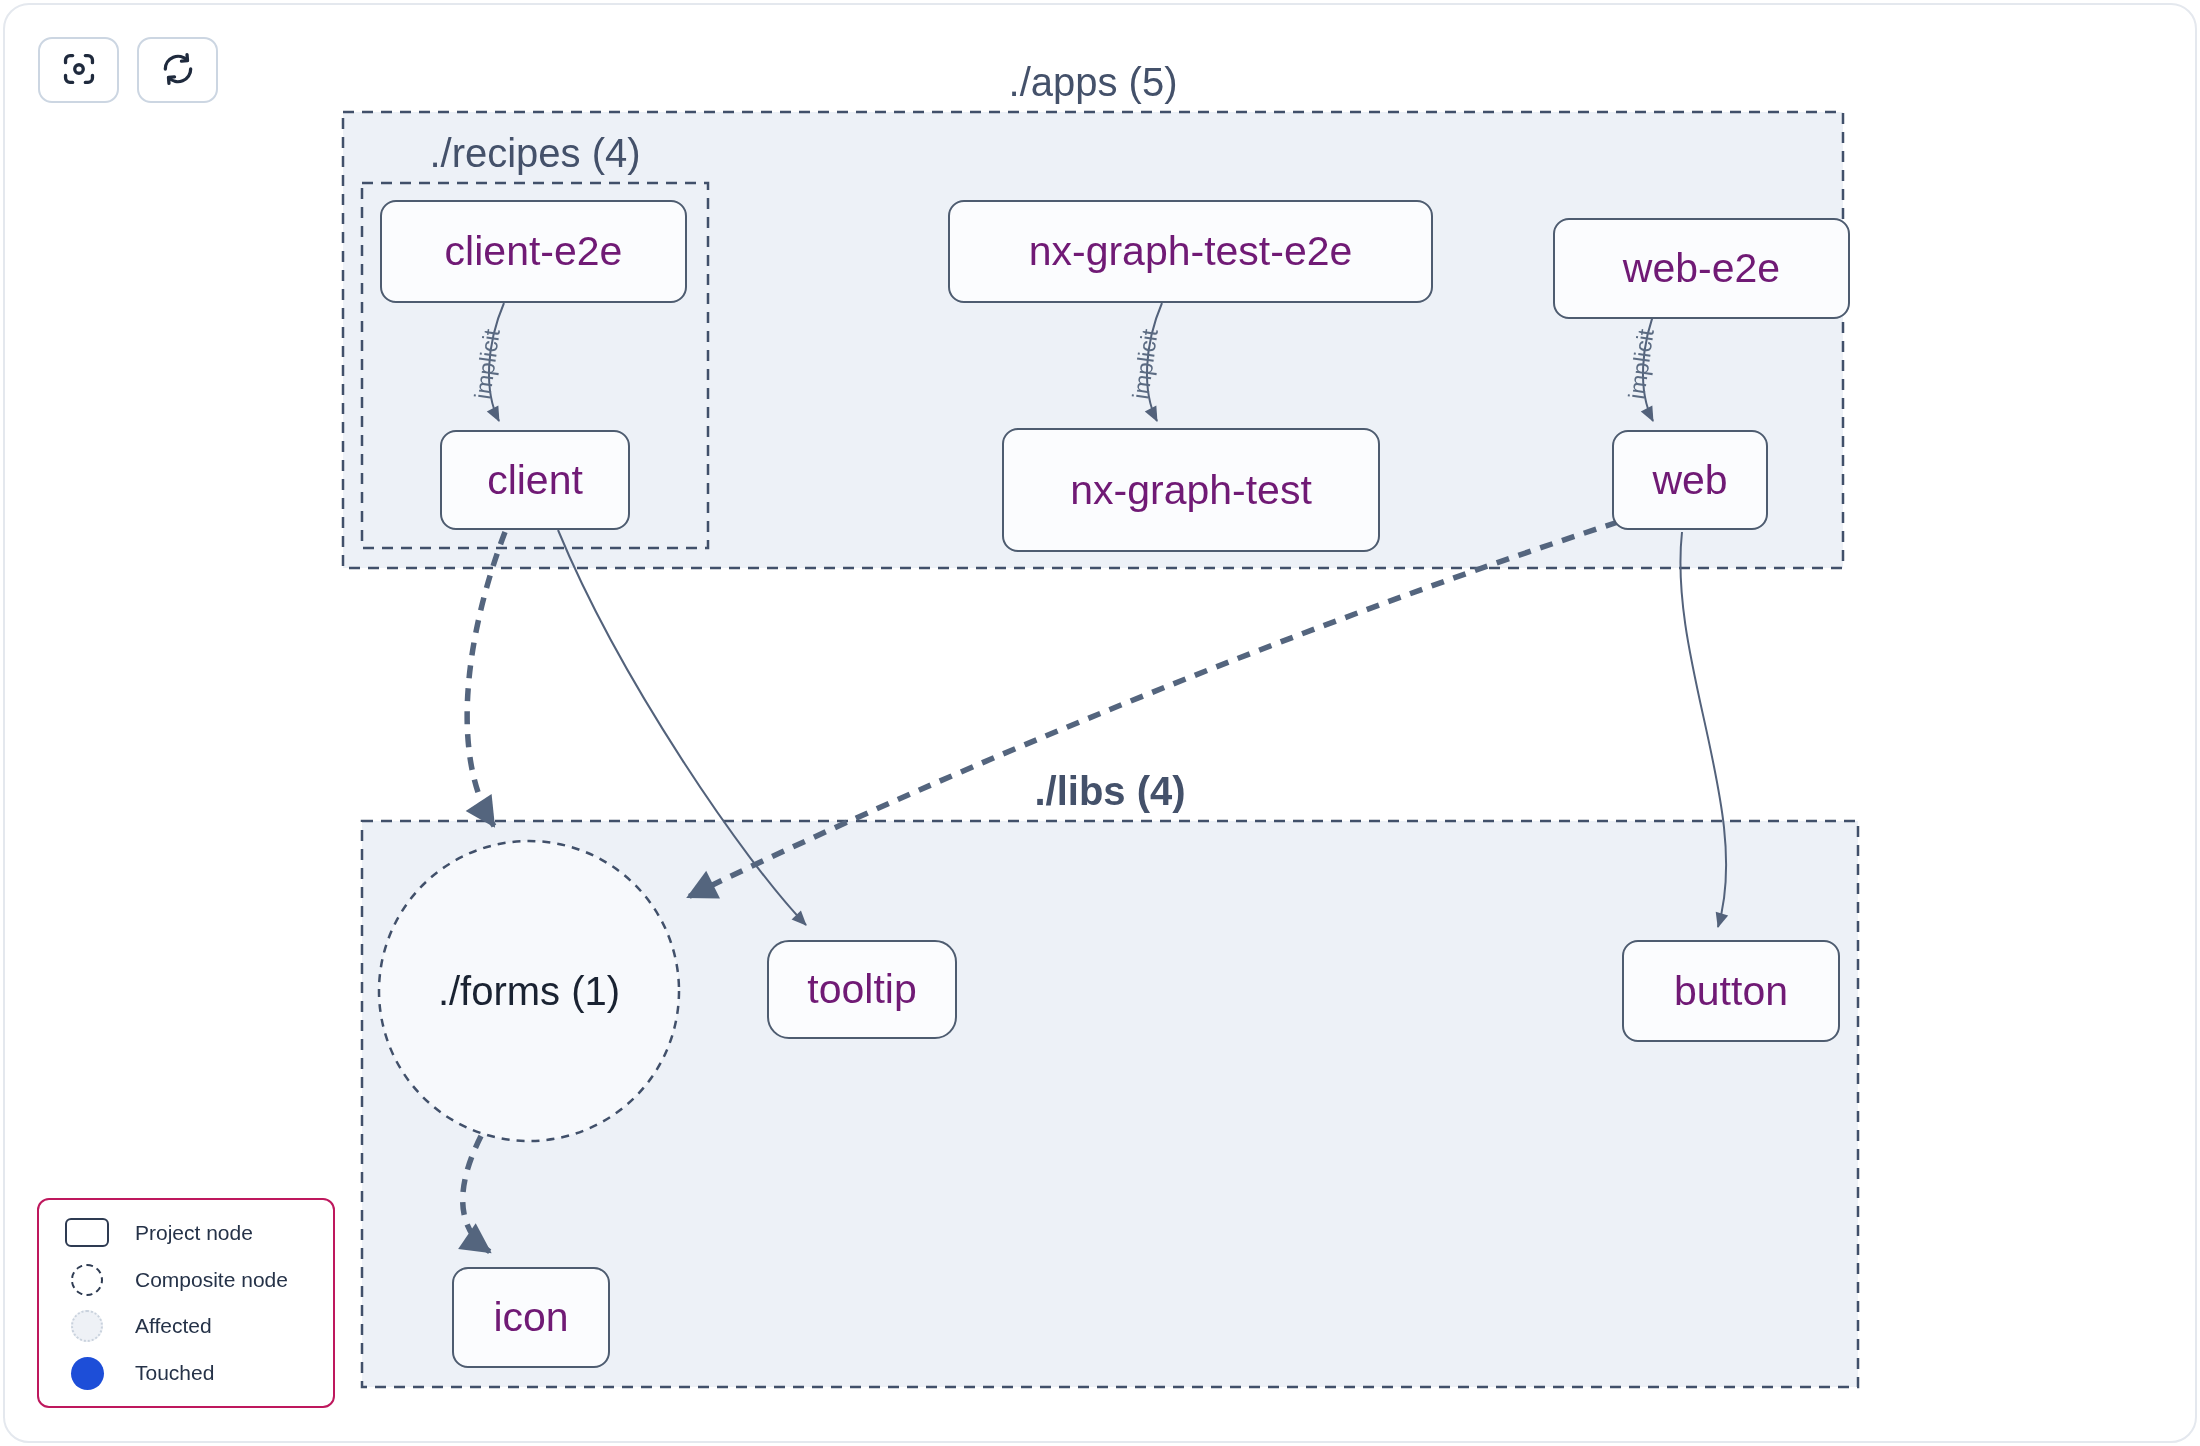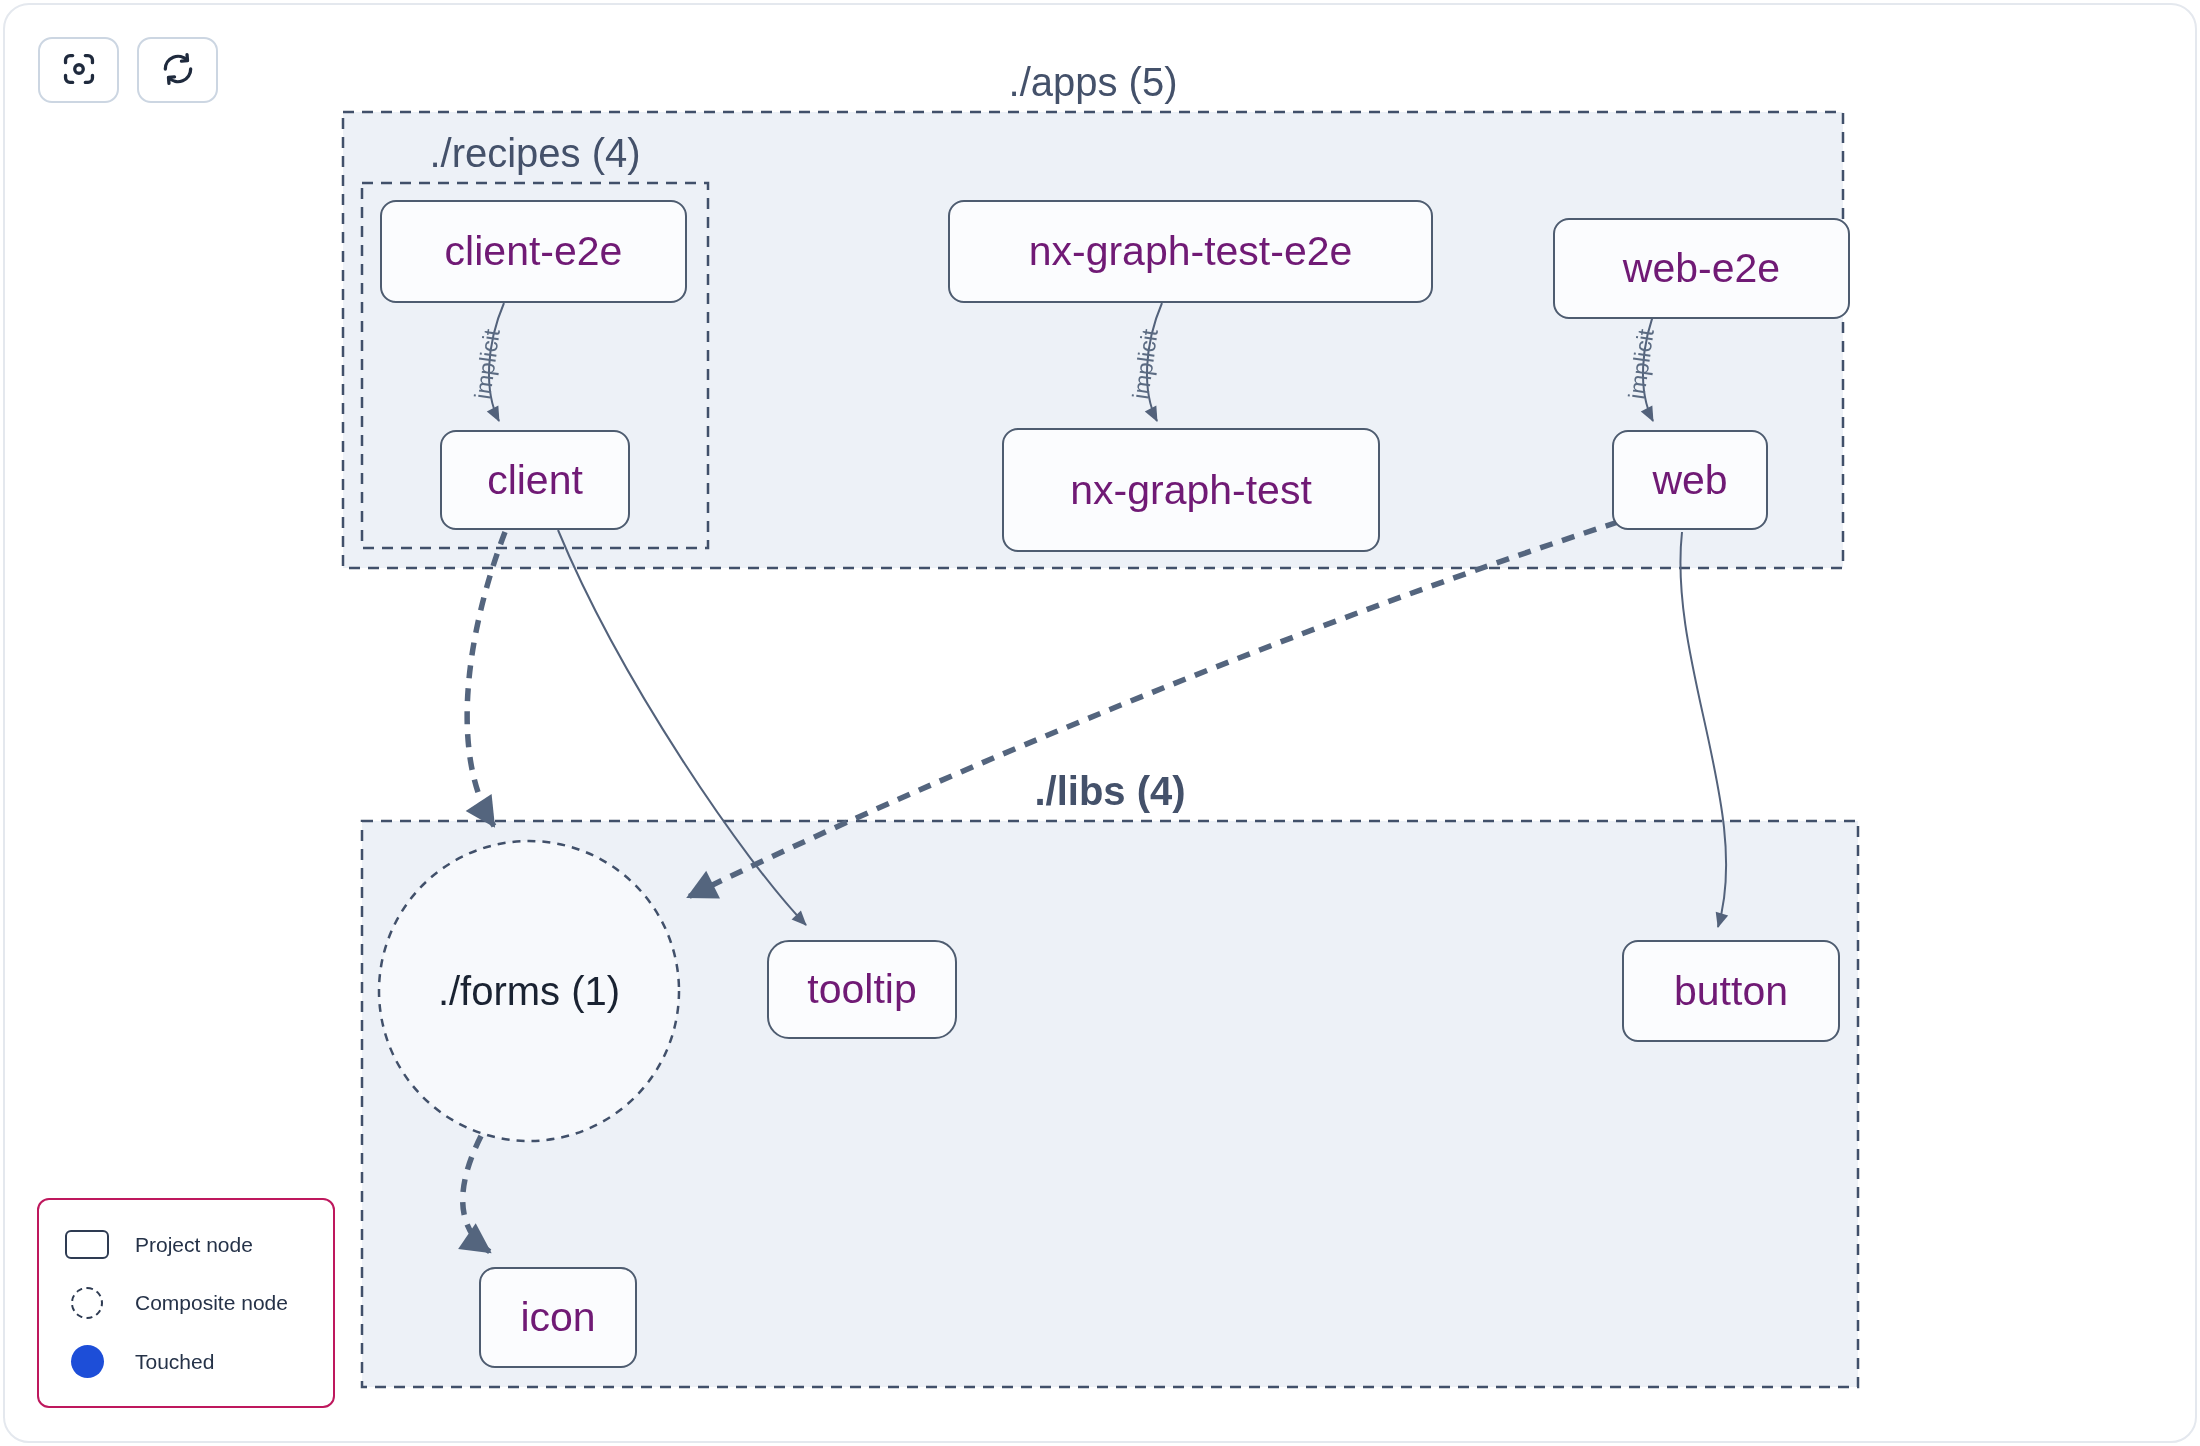--- a/index.html
+++ b/index.html
@@ -78,21 +78,21 @@
 <div class="composite-label" style="left:529px;top:991px;">./forms (1)</div>
 
 <div class="node" style="left:380px;top:200px;width:307px;height:103px;">client-e2e</div>
 <div class="node" style="left:948px;top:200px;width:485px;height:103px;">nx-graph-test-e2e</div>
 <div class="node" style="left:1553px;top:218px;width:297px;height:101px;">web-e2e</div>
 <div class="node" style="left:440px;top:430px;width:190px;height:100px;">client</div>
 <div class="node" style="left:1002px;top:428px;width:378px;height:124px;">nx-graph-test</div>
 <div class="node" style="left:1612px;top:430px;width:156px;height:100px;">web</div>
 <div class="node" style="left:767px;top:940px;width:190px;height:99px;border-radius:22px;">tooltip</div>
 <div class="node" style="left:1622px;top:940px;width:218px;height:102px;">button</div>
-<div class="node" style="left:452px;top:1267px;width:158px;height:101px;margin-left:27px;">icon</div>
+<div class="node" style="left:452px;top:1267px;width:158px;height:101px;">icon</div>
 
 <button class="toolbar-btn" style="left:38px;top:37px;">
   <span>
     <svg width="38" height="38" viewBox="0 0 24 24" fill="none" stroke="#1f2a3d" stroke-width="2.1" stroke-linecap="round" stroke-linejoin="round">
       <path d="M8 3.5 H6.3 A2.8 2.8 0 0 0 3.5 6.3 V8"></path>
       <path d="M16 3.5 H17.7 A2.8 2.8 0 0 1 20.5 6.3 V8"></path>
       <path d="M8 20.5 H6.3 A2.8 2.8 0 0 1 3.5 17.7 V16"></path>
       <path d="M16 20.5 H17.7 A2.8 2.8 0 0 0 20.5 17.7 V16"></path>
       <circle cx="12" cy="12" r="2.7"></circle>
     </svg>
@@ -117,17 +117,23 @@
     <span class="legend-label">Project node</span>
   </div>
   <div class="legend-row">
     <span class="legend-swatch-col">
         <span class="swatch-composite"></span>
       </span>
     <span class="legend-label">Composite node</span>
   </div>
   <div class="legend-row">
     <span class="legend-swatch-col">
+        <span class="swatch-affected"></span>
+      </span>
+    <span class="legend-label">Affected</span>
+  </div>
+  <div class="legend-row">
+    <span class="legend-swatch-col">
         <span class="swatch-touched" style="background: rgb(29, 78, 216);"></span>
       </span>
     <span class="legend-label">Touched</span>
   </div>
 </div>
 
 </body></html>

